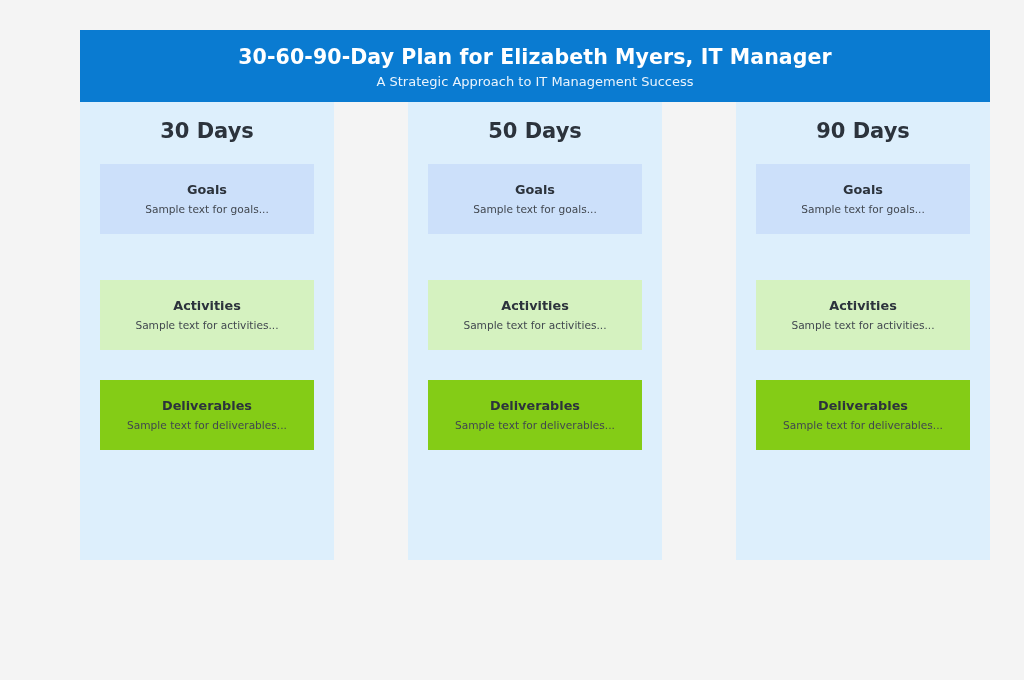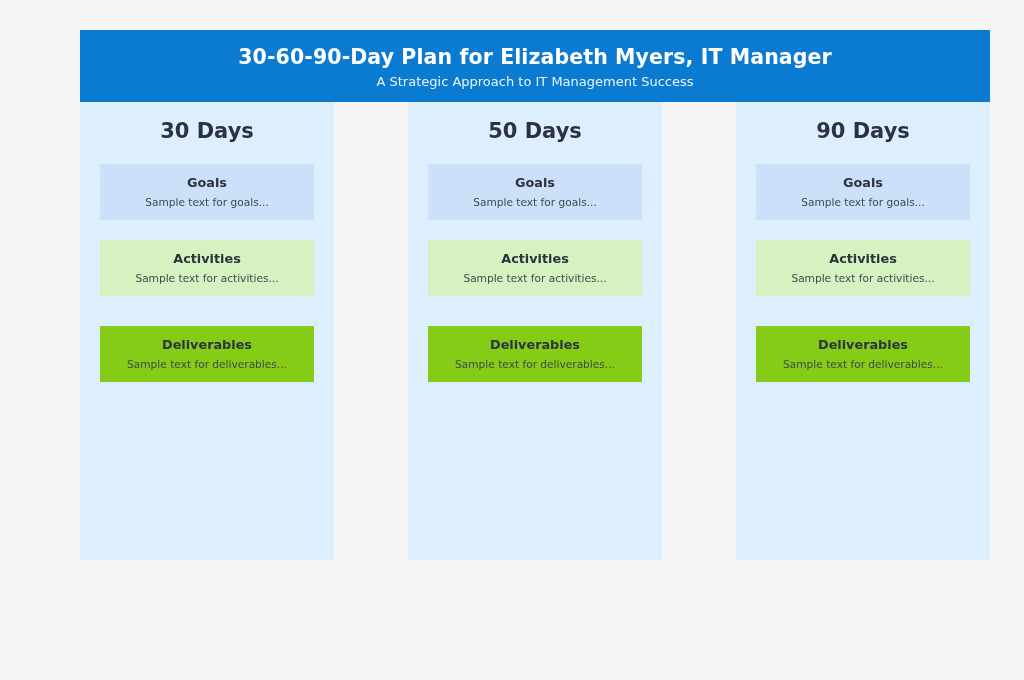--- a/index.html
+++ b/index.html
@@ -66,29 +66,29 @@
   .column-title {
     text-align: center;
     font-size: 21px;
     font-weight: bold;
     color: #2c333c;
     padding-top: 17px;
     margin-bottom: 0;
   }
 
   .card {
-    height: 56px;
+    height: 70px;
     box-sizing: border-box;
     display: flex;
     flex-direction: column;
     align-items: center;
     justify-content: center;
   }
   .card-goals        { background: #cce0fa; margin-top: 21px; }
-  .card-activities   { background: #d5f2c0; margin-top: 20px; }
+  .card-activities   { background: #d5f2c0; margin-top: 46px; }
   .card-deliverables { background: #84cc16; margin-top: 30px; }
 
   .card-title {
     font-size: 12.8px;
     font-weight: bold;
     color: #2c333c;
     line-height: 1.2;
   }
   .card-text {
     font-size: 10.6px;

